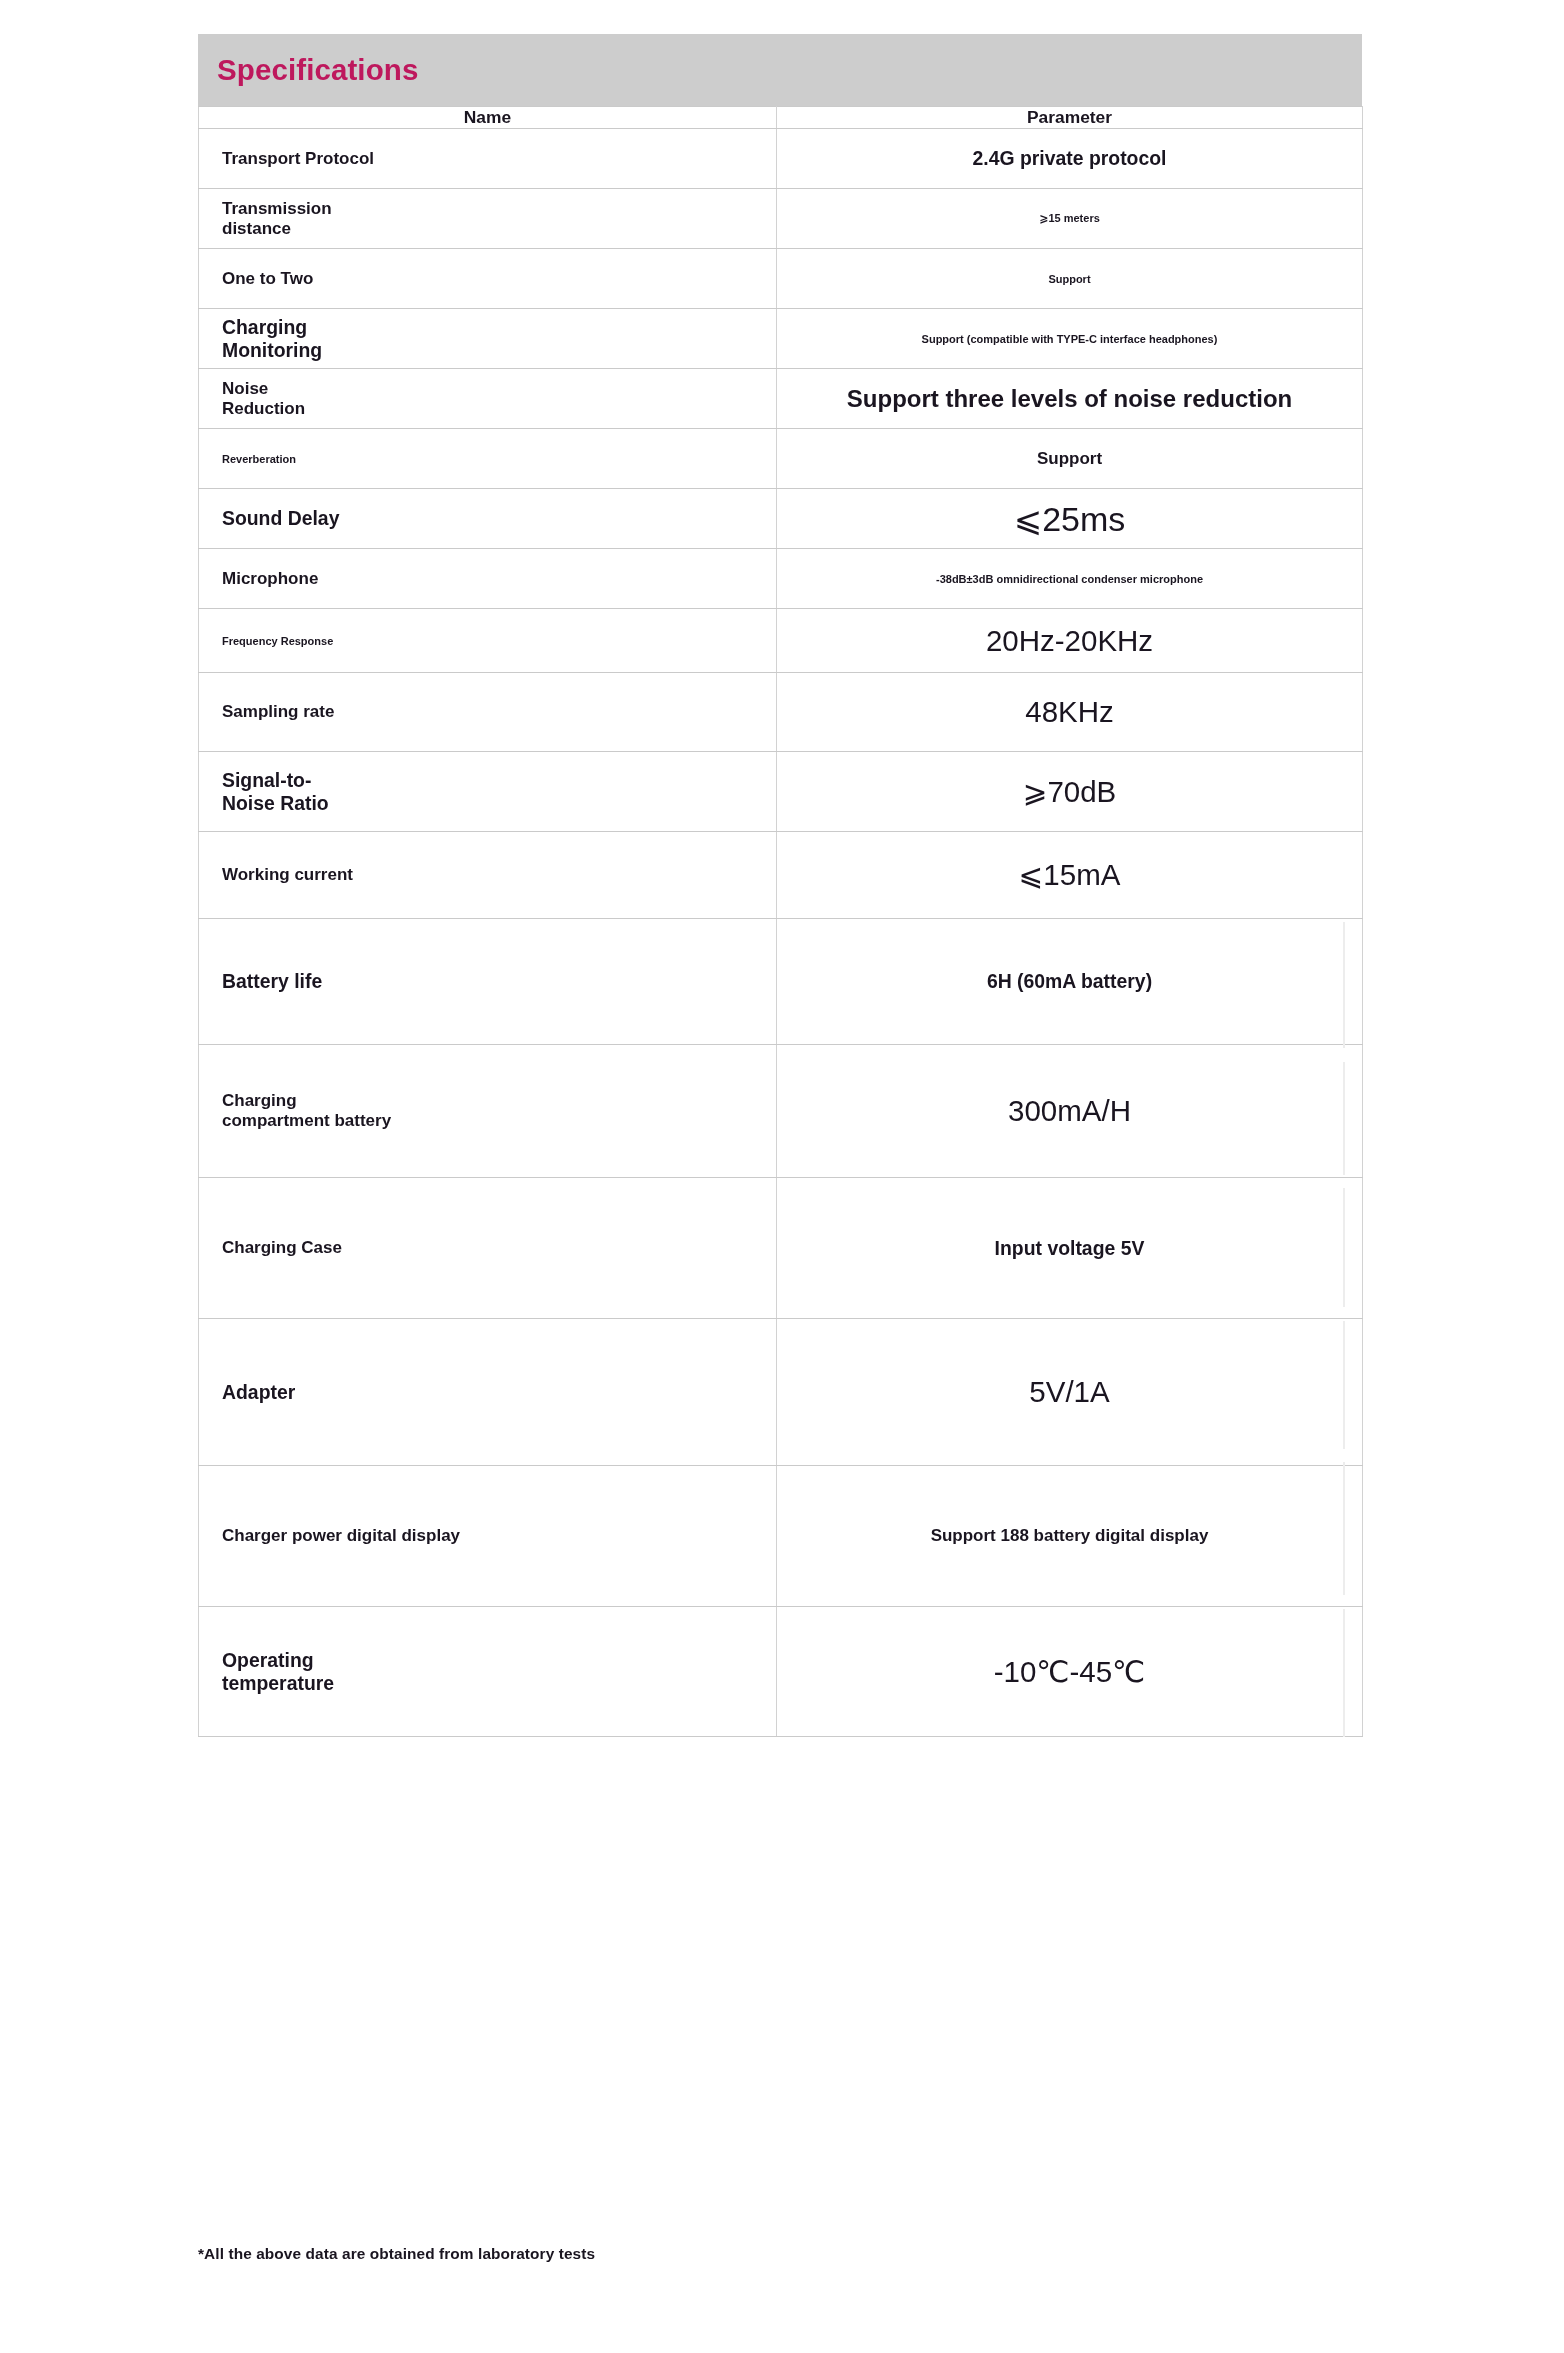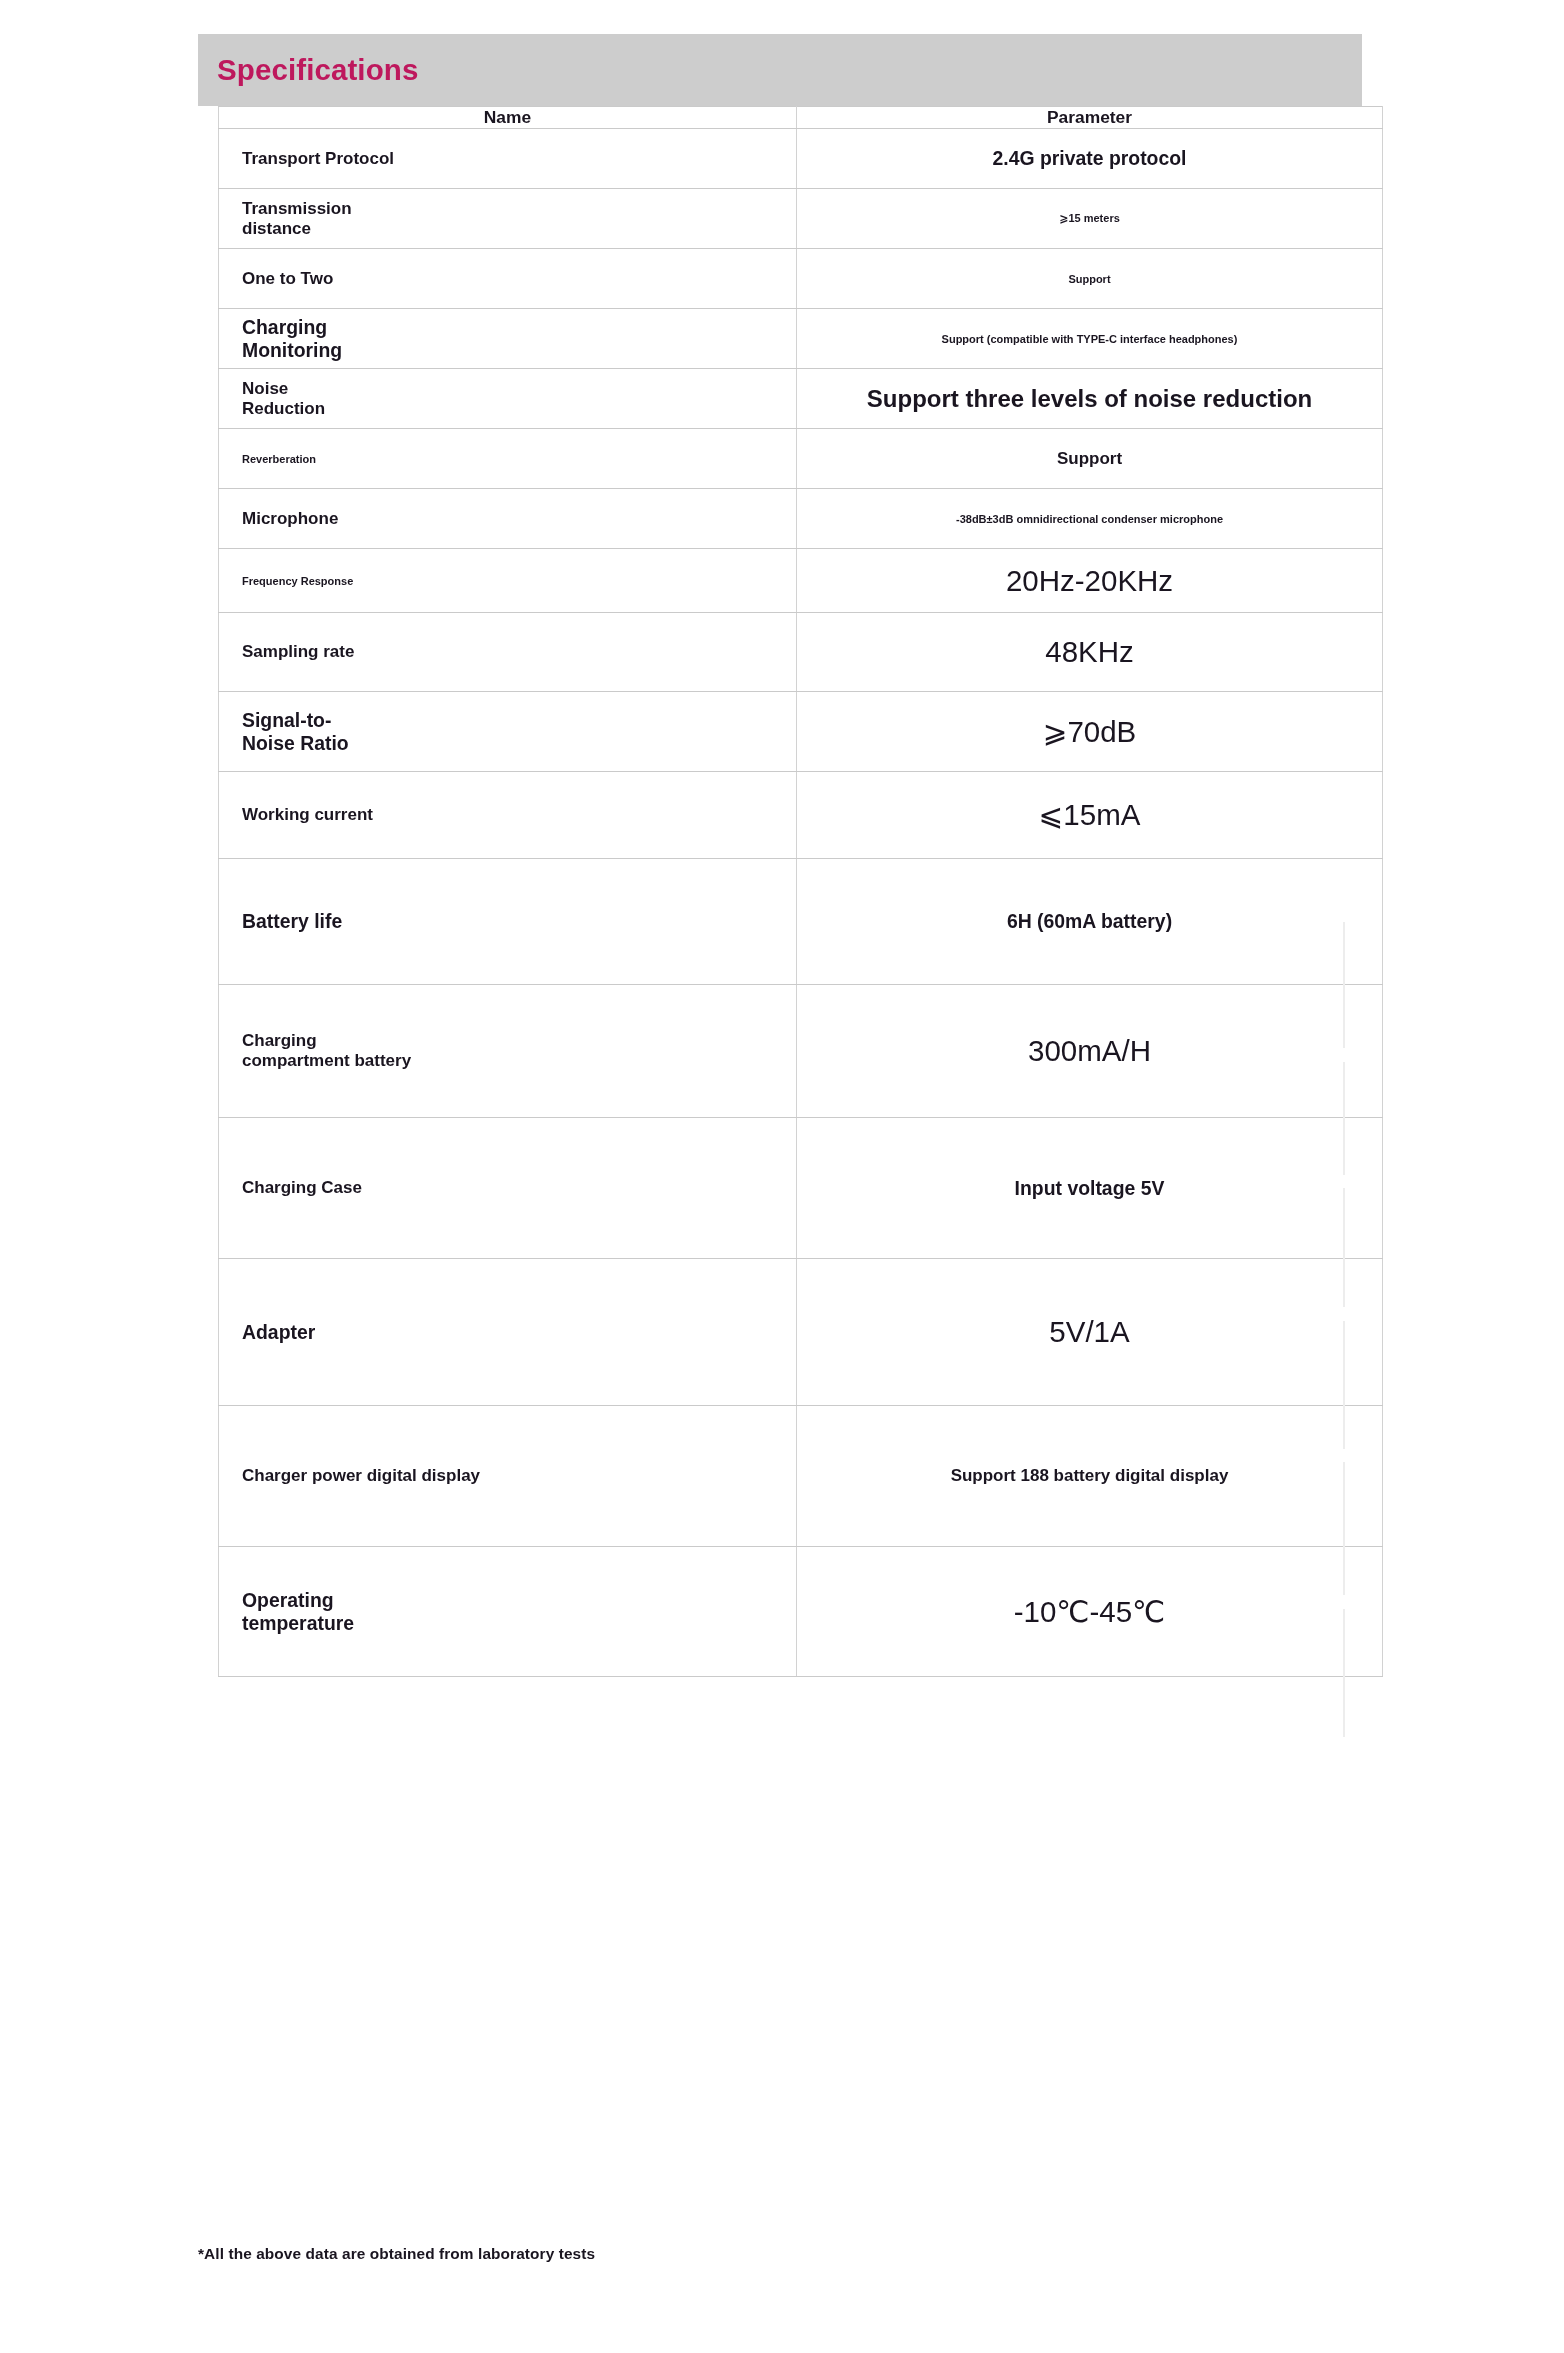--- a/index.html
+++ b/index.html
@@ -47,21 +47,20 @@
     color: #be185d;
     line-height: 1;
   }
 
   
   .spec-table {
     width: 1164px;
     border-collapse: collapse;
     table-layout: fixed;
     background: #fde047;
-    margin-left: 20px;
   }
   .spec-table col.c-name  { width: 578px; }
   .spec-table col.c-param { width: 586px; }
 
   .spec-table td {
     border: 0.7px solid #d2d2d2;
     border-top-color: #cacaca;
     border-bottom-color: #cacaca;
     vertical-align: middle;
     padding: 0 9.4px;
@@ -156,20 +155,24 @@
           </tr>
           <tr style="height: 60px;">
             <td class="name-cell"><span class="t-sm"><span class="stack">Noise</span><span class="stack">Reduction</span></span></td>
             <td class="param-cell"><span class="t-lg">Support three levels of noise reduction</span></td>
           </tr>
           <tr style="height: 60px;">
             <td class="name-cell"><span class="t-xs">Reverberation</span></td>
             <td class="param-cell"><span class="t-sm">Support</span></td>
           </tr>
           <tr style="height: 60px;">
+            <td class="name-cell"><span class="t-md">Sound Delay</span></td>
+            <td class="param-cell"><span class="t-xxl">⩽25ms</span></td>
+          </tr>
+          <tr style="height: 60px;">
             <td class="name-cell"><span class="t-sm">Microphone</span></td>
             <td class="param-cell"><span class="t-xs">-38dB±3dB omnidirectional condenser microphone</span></td>
           </tr>
           <tr style="height: 64px;">
             <td class="name-cell"><span class="t-xs">Frequency Response</span></td>
             <td class="param-cell"><span class="t-xl">20Hz-20KHz</span></td>
           </tr>
           <tr style="height: 79px;">
             <td class="name-cell"><span class="t-sm">Sampling rate</span></td>
             <td class="param-cell"><span class="t-xl">48KHz</span></td>

